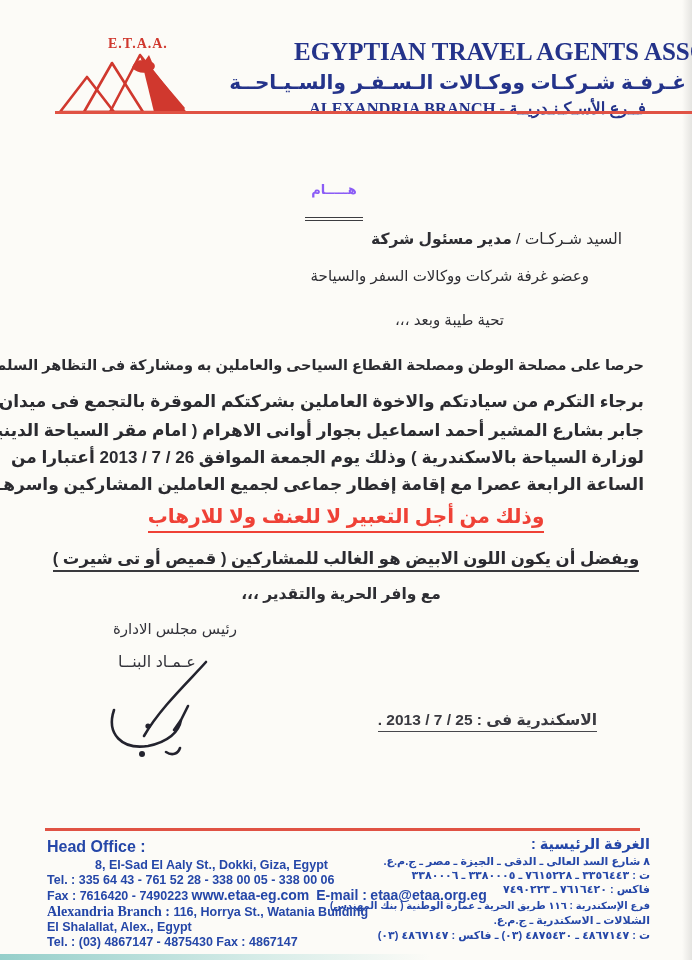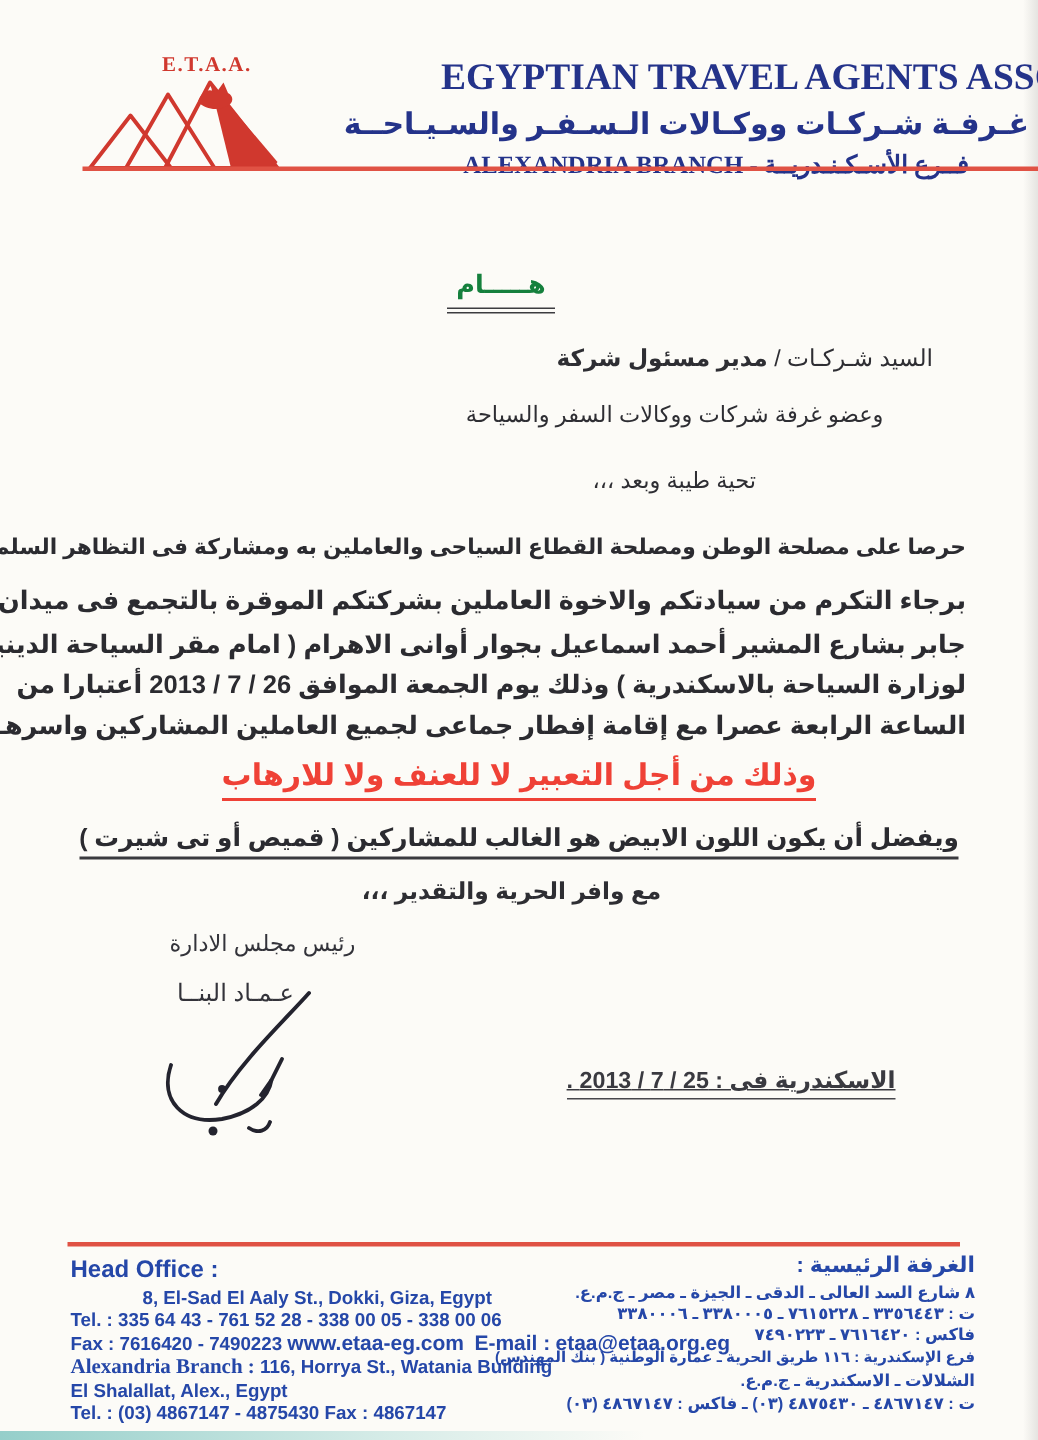--- a/index.html
+++ b/index.html
@@ -18,35 +18,35 @@
   .title-en{font-family:"Liberation Serif","DejaVu Serif",serif;font-weight:bold;
     font-size:25px;white-space:nowrap;}
   .title-ar{font-size:20px;font-weight:bold;margin-top:4px;direction:rtl;white-space:nowrap;}
   .title-branch{font-size:16.5px;font-weight:bold;margin-top:5px;direction:rtl;
     white-space:nowrap;margin-left:auto;margin-right:40px;
     font-family:"Liberation Serif","DejaVu Serif",serif;}
   .redline{height:3px;background:#e05244;}
   
   .ar{direction:rtl;}
   .imp{top:180px;left:0;width:100%;text-align:center;}
-  .imp span{display:inline-block;font-weight:bold;font-size:17px;color:#15803d;
-    border-bottom:4px double #3c3c40;padding:0 6px 5px 6px;transform:translateX(-12px);}
+  .imp span{display:inline-block;font-weight:bold;font-size:13px;color:#8b5cf6;
+    border-bottom:4px double #3c3c40;padding:0 6px 20px 6px;transform:translateX(-12px);}
   .line{white-space:nowrap;}
   .b{font-weight:bold;}
   .body-line{right:48px;font-weight:bold;font-size:17px;color:#2b2b30;}
   .slogan{top:504px;left:0;width:100%;text-align:center;}
   .slogan span{display:inline-block;direction:rtl;color:#ef4136;font-weight:bold;
     font-size:20px;border-bottom:2px solid #ef4136;padding-bottom:3px;}
   .dress{top:549px;left:0;width:100%;text-align:center;}
   .dress span{display:inline-block;direction:rtl;color:#2b2b30;font-weight:bold;
     font-size:16.5px;border-bottom:2px solid #3a3a3e;padding-bottom:2px;}
   .closing{top:585px;left:0;width:100%;text-align:center;font-weight:bold;font-size:15.5px;}
   .closing span{display:inline-block;direction:rtl;transform:translateX(-5px);}
   .datestamp{top:711px;right:95px;direction:rtl;font-size:15.5px;font-weight:bold;
-    border-bottom:1.5px solid #47474c;padding-bottom:2px;color:#3a3a40;text-decoration:underline;}
+    border-bottom:1.5px solid #47474c;padding-bottom:2px;color:#3a3a40;}
   .sig-name{top:652px;left:118px;direction:rtl;font-size:16px;color:#33333a;}
   .sig-title{top:620px;left:113px;direction:rtl;font-size:15px;color:#33333a;}
   
   .f-blue{color:#2547a8;}
   .footer-line{top:828px;left:45px;right:52px;height:2.5px;background:#e05244;}
   .fo-en{left:47px;font-weight:bold;}
   .fo-ar{right:42px;direction:rtl;text-align:right;font-weight:bold;}
   .teal-bar{position:absolute;bottom:0;left:0;width:430px;height:6px;
     background:linear-gradient(to right,rgba(64,170,165,.55),rgba(100,190,185,.25) 60%,rgba(64,170,165,0));}
   .serif{font-family:"Liberation Serif","DejaVu Serif",serif;}

